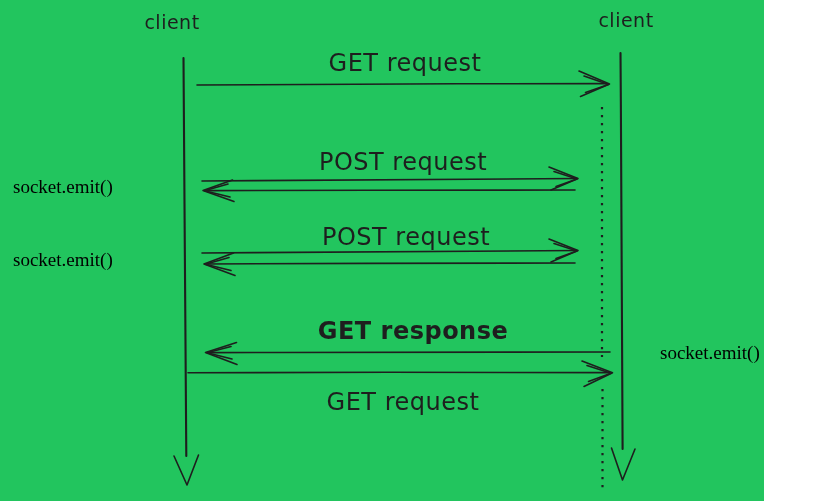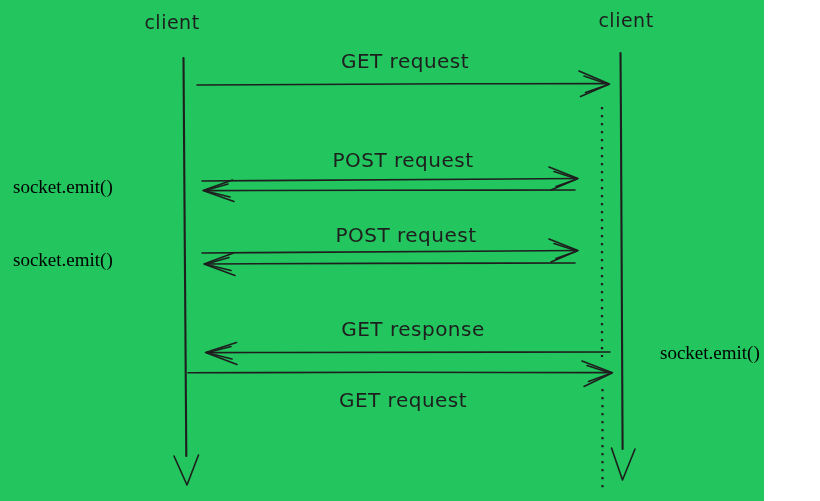--- a/index.html
+++ b/index.html
@@ -19,21 +19,21 @@
     left: 0;
     top: 0;
   }
   .lbl {
     position: absolute;
     white-space: nowrap;
     color: #1e1e1e;
   }
   .hand {
     font-family: "DejaVu Sans", "Liberation Sans", sans-serif;
-    font-size: 20px;
+    font-size: 24px;
     letter-spacing: 0.5px;
   }
   .actor {
     font-family: "DejaVu Sans", "Liberation Sans", sans-serif;
     font-size: 19px;
     letter-spacing: 0.5px;
   }
   .mono {
     font-family: Liberation Serif, serif;
     font-size: 19px;
@@ -108,20 +108,20 @@
       <path class="thin" d="M587,365.5 L611,373.2 L588.5,381.5"></path>
     </g>
   </svg>
 
   <div class="lbl actor center" style="left:172px; top:11px;">client</div>
   <div class="lbl actor center" style="left:626px; top:9px;">client</div>
 
   <div class="lbl hand center" style="left:405px; top:49px;">GET request</div>
   <div class="lbl hand center" style="left:403px; top:148px;">POST request</div>
   <div class="lbl hand center" style="left:406px; top:223px;">POST request</div>
-  <div class="lbl hand center" style="left:413px; top:317px;">GET response</div>
+  <div class="lbl hand center" style="left:413px; top:317px;font-weight:bold;">GET response</div>
   <div class="lbl hand center" style="left:403px; top:388px;">GET request</div>
 
   <div class="lbl mono" style="left:13px; top:176px;">socket.emit()</div>
   <div class="lbl mono" style="left:13px; top:249px;">socket.emit()</div>
   <div class="lbl mono" style="left:660px; top:342px;">socket.emit()</div>
 
 </div>
 
 </body></html>

